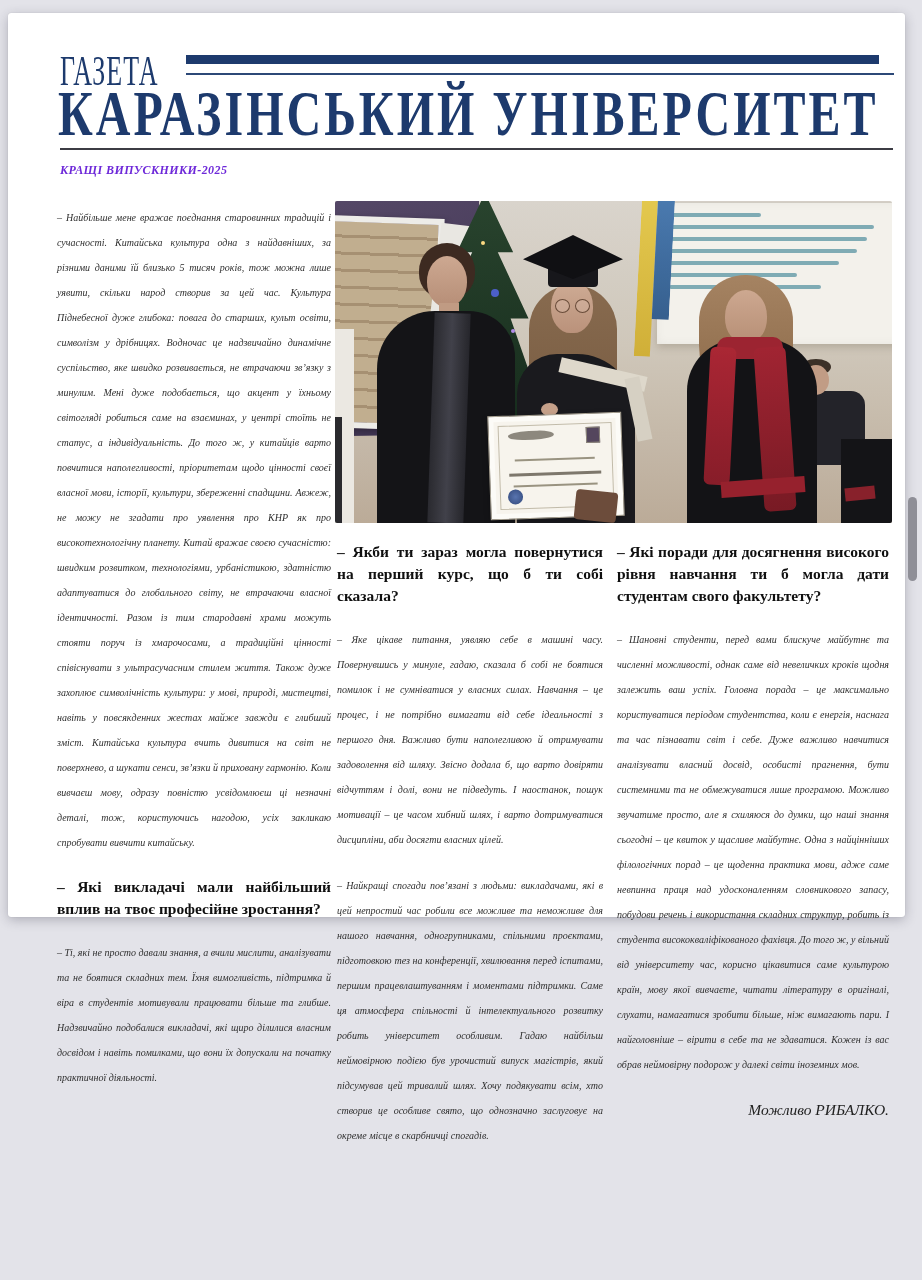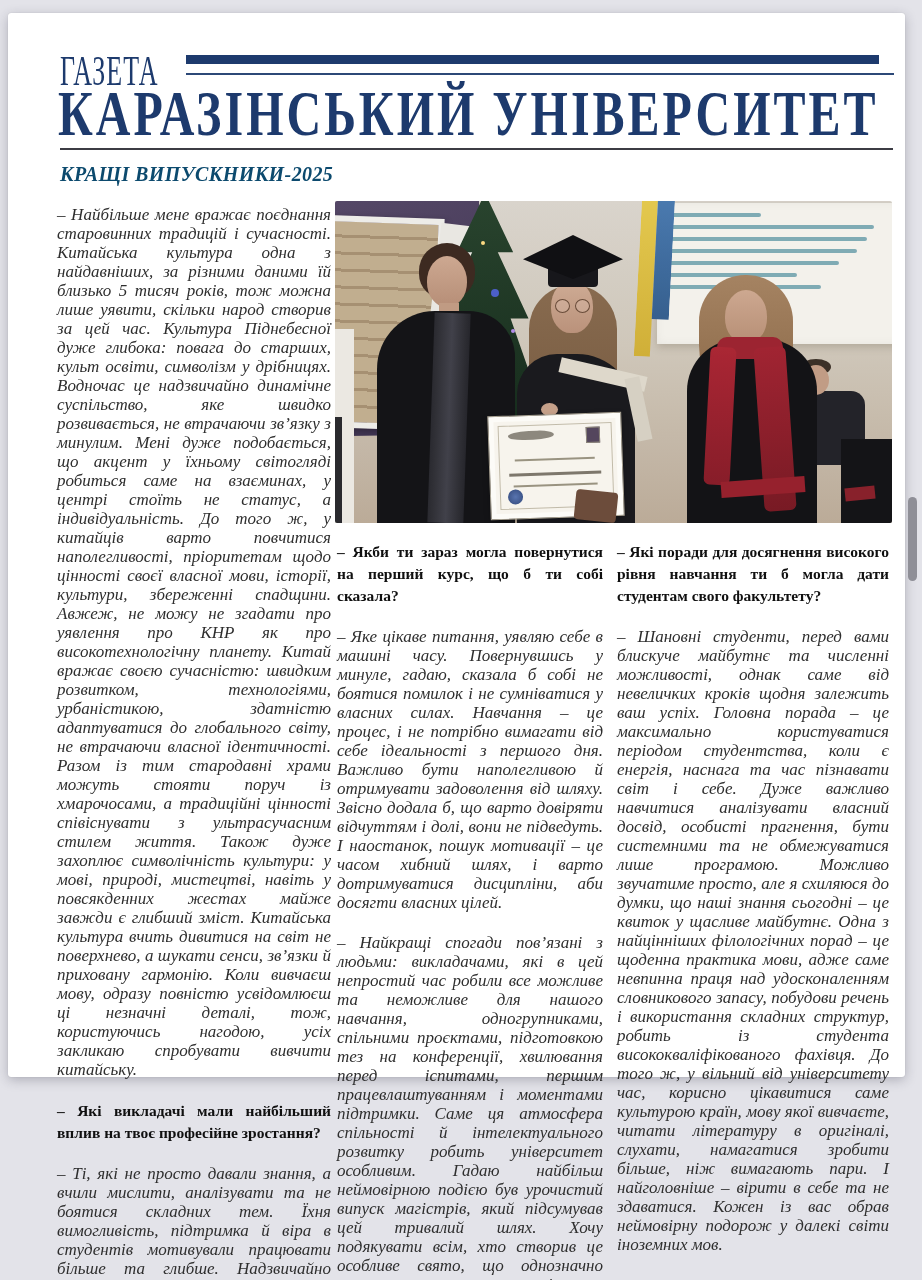--- a/index.html
+++ b/index.html
@@ -2,50 +2,50 @@
 <html><head>
 <meta charset="utf-8">
 <style>
   html,body{margin:0;padding:0;}
   body{
     width:922px;height:1280px;position:relative;overflow:hidden;
     background:#e3e3e9;
     font-family:"Liberation Serif","DejaVu Serif",serif;
   }
   .paper{
-    position:absolute;left:8px;top:13px;width:897px;height:1064px;
+    position:absolute;left:8px;top:13px;width:897px;height:904px;
     background:#ffffff;border-radius:3px;
     box-shadow:0 3px 12px rgba(40,40,60,.28), 0 0 1px rgba(0,0,0,.2);
   }
   
   .masthead{
     position:absolute;left:52px;top:38px;font-size:26px;line-height:1;
     color:#1d3a6d;letter-spacing:1px;white-space:nowrap;
     transform:scaleY(1.6);transform-origin:left top;font-weight:normal;
   }
   .rules{position:absolute;left:178px;top:42px;right:11px;}
   .rule-thick{height:9px;background:#1d3a6d;margin-right:15px;}
   .rule-thin{height:2px;background:#2c4877;margin-top:9px;}
   .headline{
     position:absolute;left:50px;top:70px;margin:0;font-size:48px;line-height:1;
     font-weight:bold;color:#1d3a6d;letter-spacing:3px;white-space:nowrap;
     transform:scaleY(1.3);transform-origin:left top;
   }
   .headline-rule{position:absolute;left:52px;right:12px;top:135px;height:2px;background:#3c3c44;}
   .subtitle{
-    position:absolute;left:52px;top:150px;font-size:20px;font-weight:bold;
-    font-style:italic;color:#0c4a6e;letter-spacing:.4px;
+    position:absolute;left:52px;top:150px;font-size:12px;font-weight:bold;
+    font-style:italic;color:#6d28d9;letter-spacing:.4px;
   }
   
   .col{position:absolute;text-align:justify;color:#2e2e2e;}
   .col1{left:49px;top:192px;width:274px;}
   .col2{left:329px;top:528px;width:266px;}
   .col3{left:609px;top:528px;width:272px;}
   .col p{margin:0 0 21px;}
-  p.answer{font-style:italic;font-size:17px;line-height:19px;}
+  p.answer{font-style:italic;font-size:10px;line-height:25px;}
   p.question{font-weight:bold;font-style:normal;font-size:15.5px;line-height:22px;color:#101010;margin-bottom:20px;}
   p.signature{font-style:italic;font-size:15.5px;text-align:right;margin-top:24px;color:#222;}
   
   .photo{
     position:absolute;left:327px;top:188px;width:557px;height:322px;overflow:hidden;
     background:linear-gradient(180deg,#d9d4cb 0%,#d0c7b9 45%,#bcab96 100%);
     border-radius:2px;filter:saturate(.92);
   }
   .photo *{position:absolute;}
   .backdrop{left:-6px;top:-6px;width:152px;height:240px;background:linear-gradient(160deg,#564869,#3d3150);transform:rotate(-1deg);}

